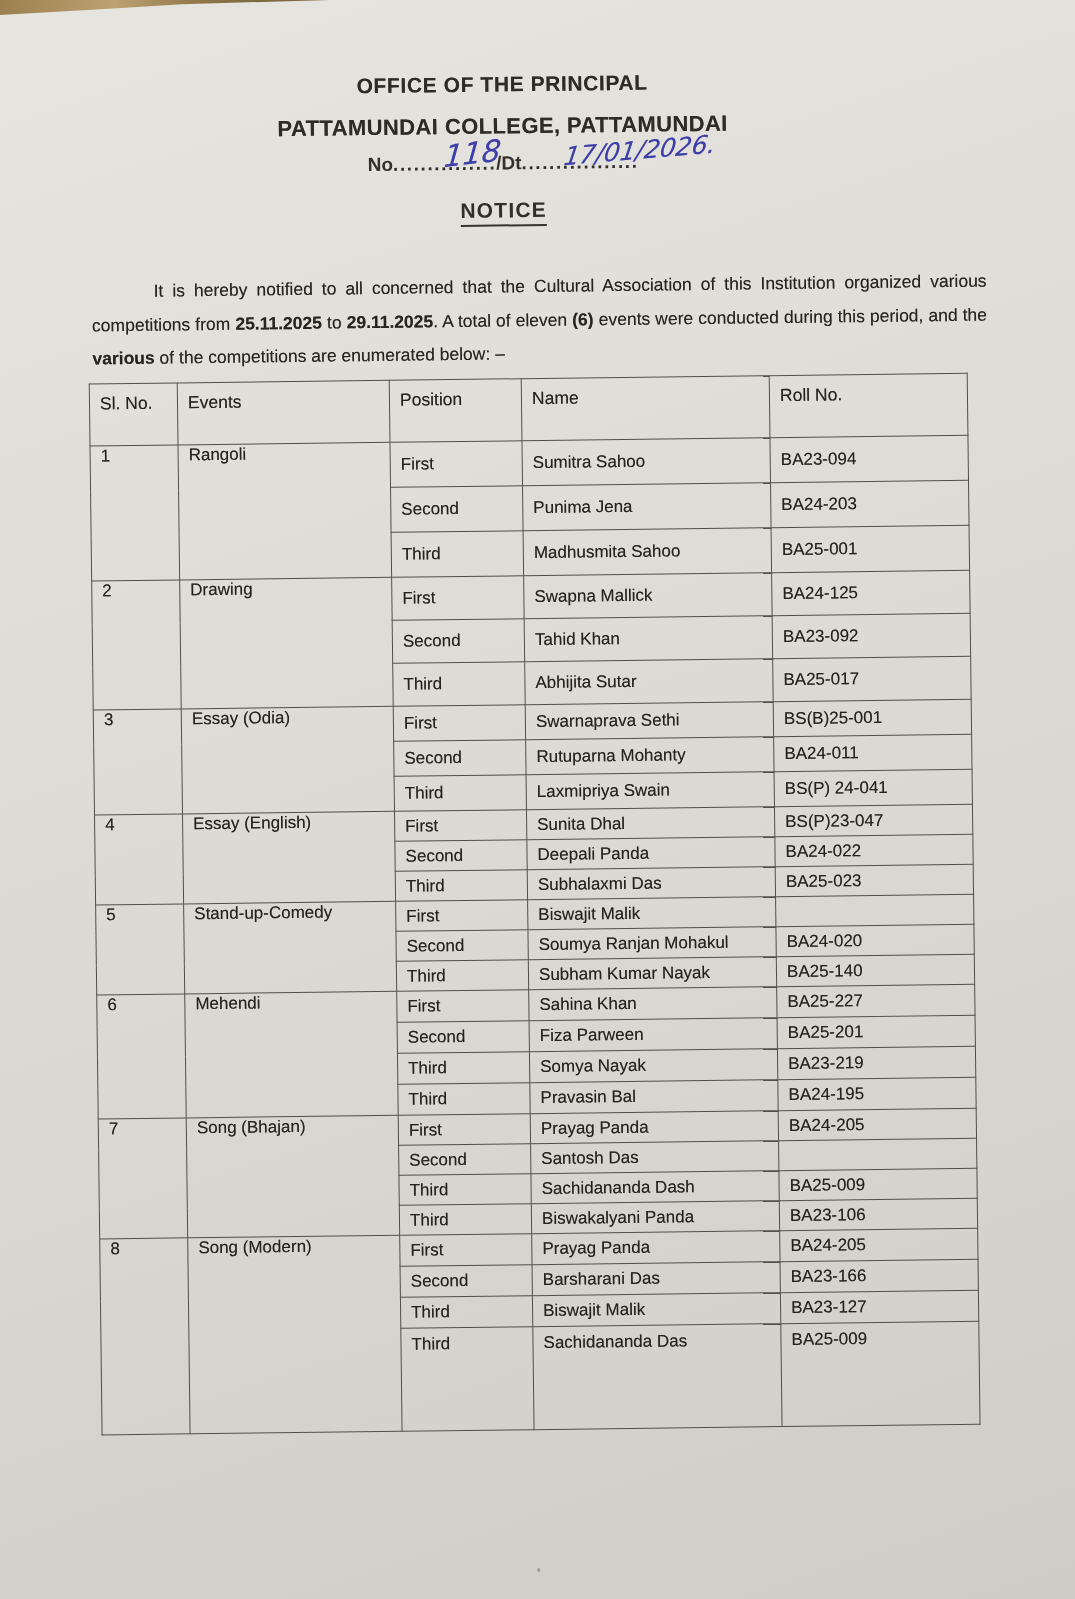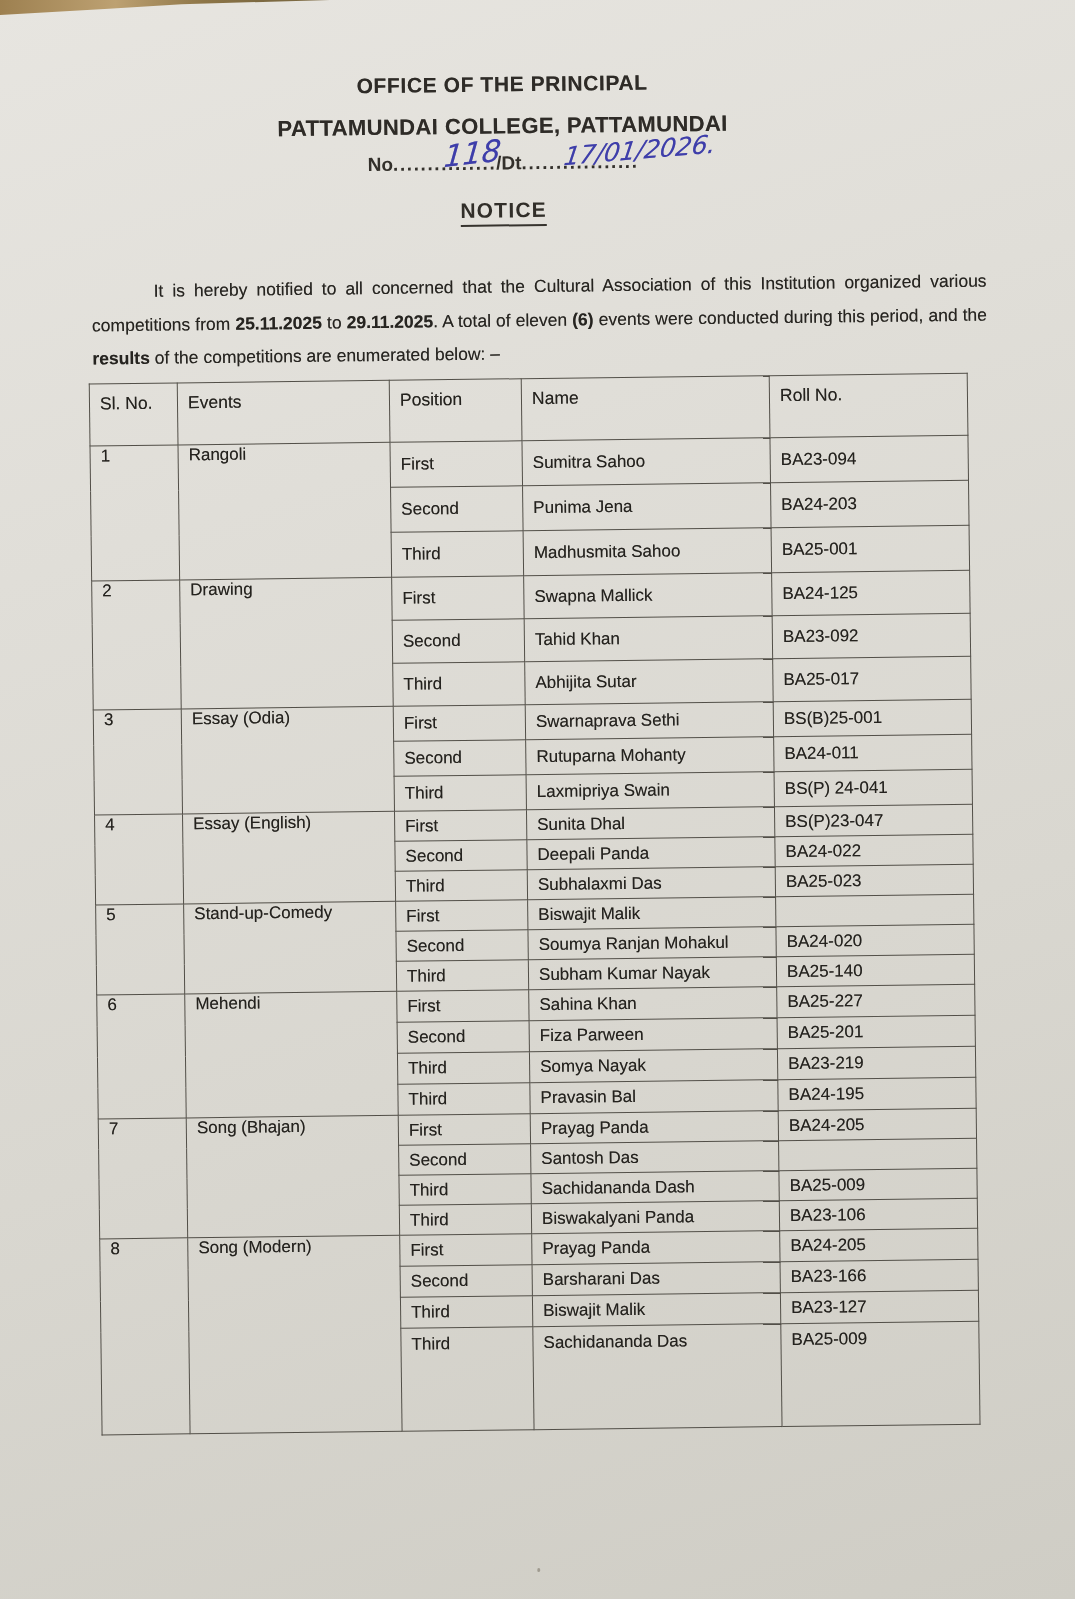--- a/index.html
+++ b/index.html
@@ -76,21 +76,21 @@
     <div class="office">OFFICE OF THE PRINCIPAL</div>
     <div class="college">PATTAMUNDAI COLLEGE, PATTAMUNDAI</div>
     <div class="ref-wrap">
       <span class="ref-line"><span>No</span><span class="dots">...............</span><span>/Dt</span><span class="dots">.................</span><span class="hw hw-no">118</span><span class="hw hw-date">17/01/2026.</span></span>
     </div>
     <div>
       <span class="notice-title">NOTICE</span>
     </div>
   </div>
 
-  <p class="body-par"><span>It is hereby notified to all concerned that the Cultural Association of this Institution organized various competitions from </span><b>25.11.2025</b><span> to </span><b>29.11.2025</b><span>. A total of eleven </span><b>(6)</b><span> events were conducted during this period, and the </span><b>results</b><span> of the competitions are enumerated below: –</span></p>
+  <p class="body-par"><span>It is hereby notified to all concerned that the Cultural Association of this Institution organized various competitions from </span><b>25.11.2025</b><span> to </span><b>29.11.2025</b><span>. A total of eleven </span><b>(6)</b><span> events were conducted during this period, and the </span><b>various</b><span> of the competitions are enumerated below: –</span></p>
 
   <table class="results">
     <colgroup>
       <col style="width:88px">
         <col style="width:212px">
         <col style="width:132px">
         <col style="width:248px">
         <col style="width:198px">
     </colgroup>
     <thead>

